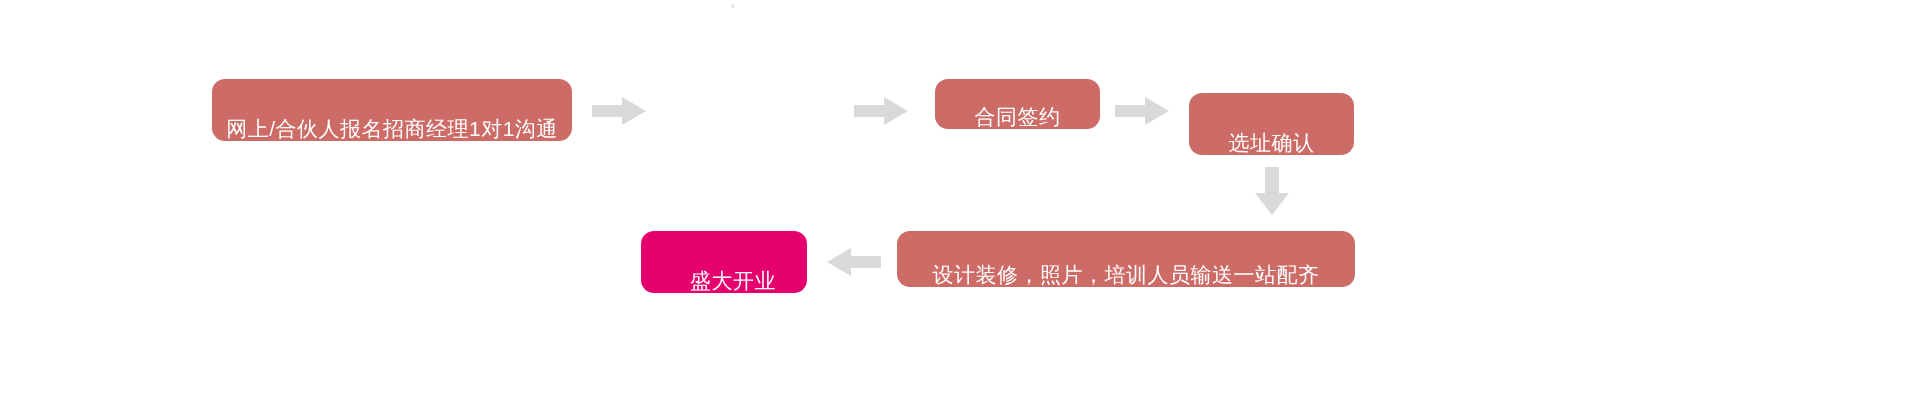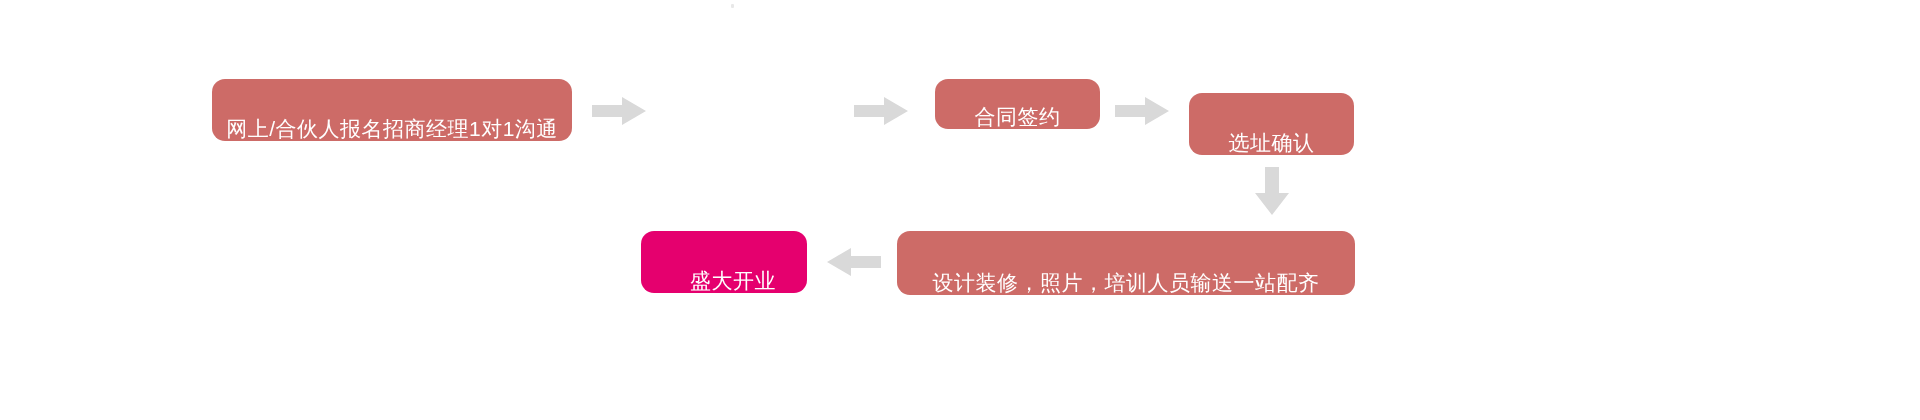--- a/index.html
+++ b/index.html
@@ -89,19 +89,19 @@
     </div>
     <div class="node primary" style="left: 212px; top: 79px; width: 360px; height: 62px;">
       <span>网上/合伙人报名招商经理1对1沟通</span>
     </div>
     <div class="node primary" style="left: 928px; top: 79px; width: 165px; height: 50px; margin-left: 7px;">
       <span>合同签约</span>
     </div>
     <div class="node primary" style="left: 1189px; top: 93px; width: 165px; height: 62px;">
       <span>选址确认</span>
     </div>
-    <div class="node primary" style="left: 897px; top: 231px; width: 458px; height: 64px;">
+    <div class="node primary" style="left: 897px; top: 231px; width: 458px; height: 56px;">
       <span>设计装修，照片，培训人员输送一站配齐</span>
     </div>
     <div class="node highlight" style="left: 641px; top: 231px; width: 166px; height: 62px; padding-left: 32px;">
       <span>盛大开业</span>
     </div>
   </div>
 
 </body></html>

